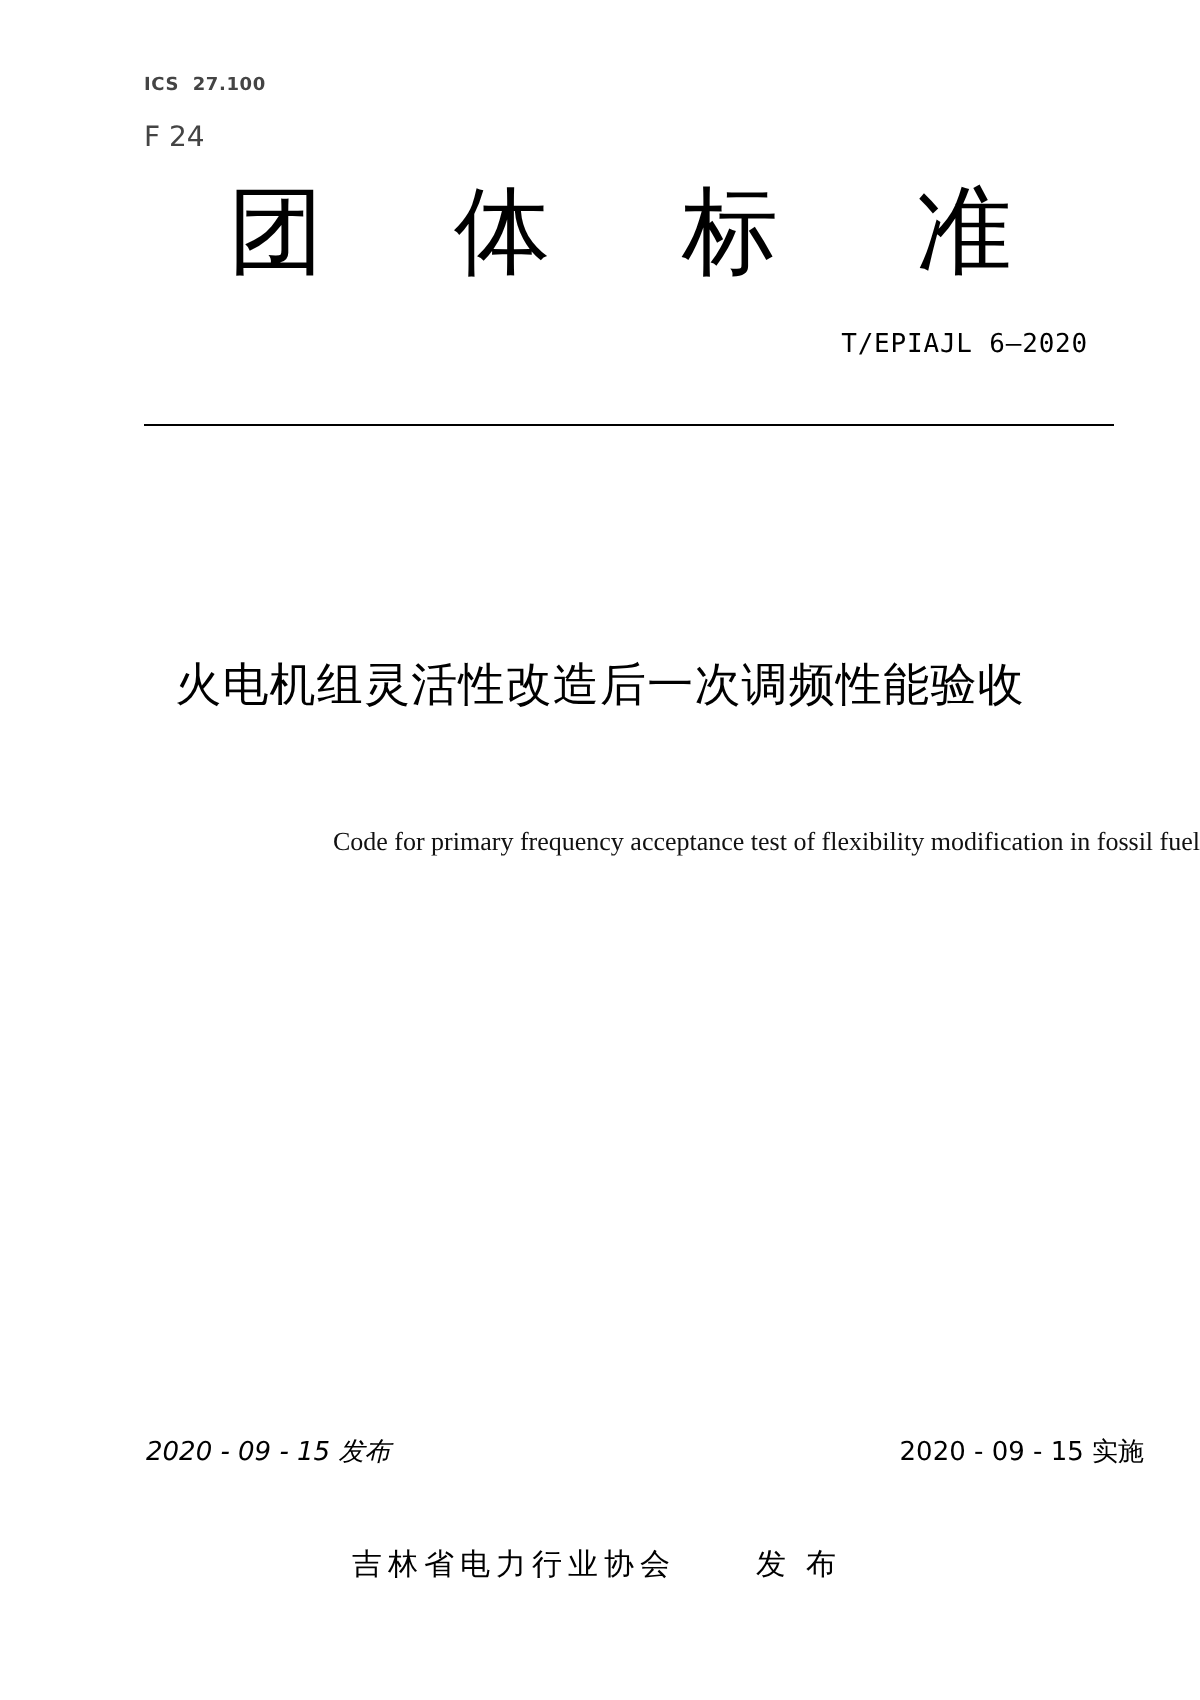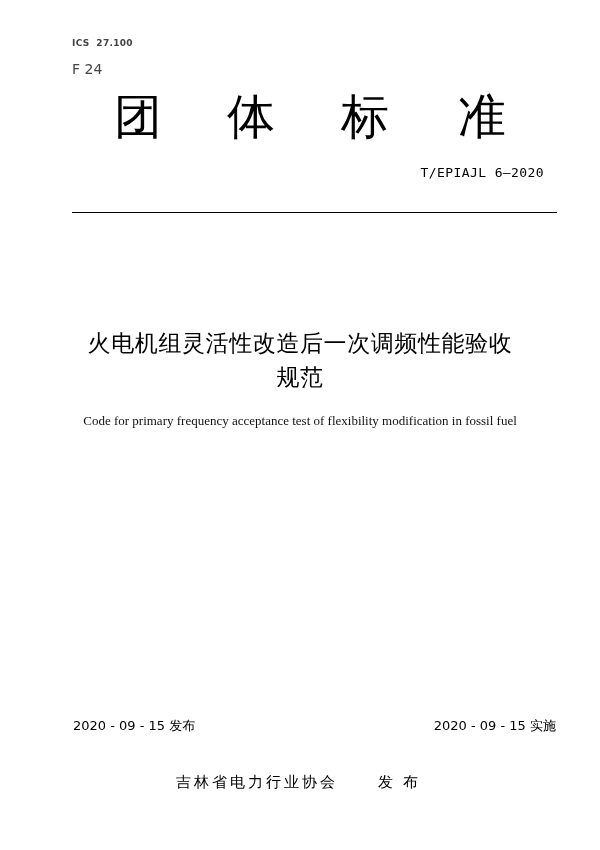--- a/index.html
+++ b/index.html
@@ -74,36 +74,37 @@
       font-size: 23px;
       line-height: 34px;
       letter-spacing: 0.6px;
     }
     .doc-title div { white-space: nowrap; }
 
     .en-title {
       left: 0;
       top: 410px;
       width: 600px;
-      text-align: center;
+      text-align: right;
       font-family: "Liberation Serif", serif;
       font-size: 13px;
       line-height: 21px;
       color: #111;
     }
     .en-title div { white-space: nowrap; }
 
     .date-left {
       left: 73px;
       top: 717px;
       font-size: 13px;
       white-space: pre;
+      font-style: italic;
     }
     .date-right {
-      right: 44px;
+      right: 28px;
       top: 717px;
       font-size: 13px;
       white-space: pre;
     }
 
     .publisher {
       left: 176px;
       top: 773px;
       font-size: 15px;
       letter-spacing: 3px;
@@ -126,21 +127,20 @@
   <span style="left:341px">标</span>
   <span style="left:458px">准</span>
 </div>
 
 <div class="abs std-code">T/EPIAJL 6—2020</div>
 
 <div class="abs rule"></div>
 
 <div class="abs doc-title">
   <div>火电机组灵活性改造后一次调频性能验收</div>
-  <div>规范</div>
 </div>
 
 <div class="abs en-title">
   <div>Code for primary frequency acceptance test of flexibility modification in fossil fuel</div>
 </div>
 
 <div class="abs date-left">2020 - 09 - 15 发布</div>
 <div class="abs date-right">2020 - 09 - 15 实施</div>
 
 <div class="abs publisher"><span>吉林省电力行业协会</span><span class="issue">发布</span></div>

